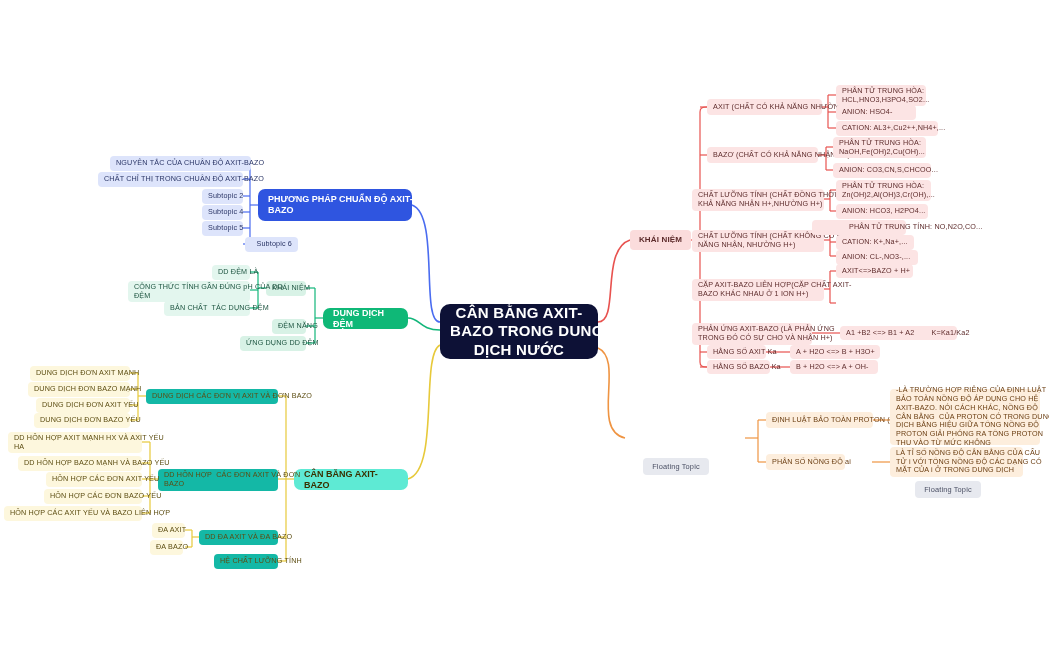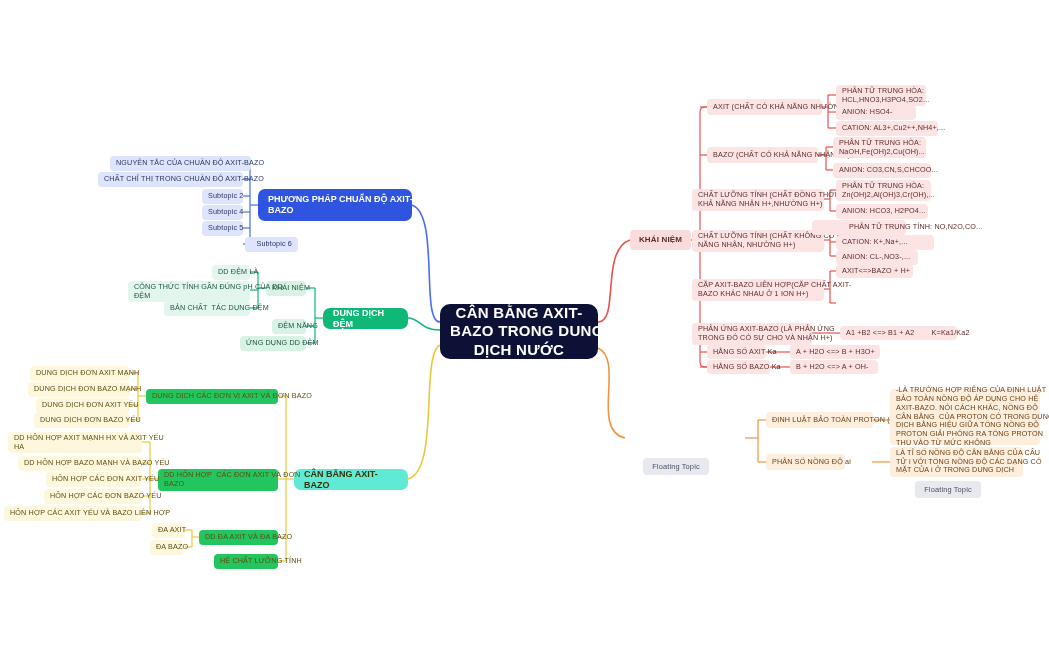--- a/index.html
+++ b/index.html
@@ -23,21 +23,21 @@
   .main.yellow{background:#5eead4;color:#3a3000;}
   .main.orange{background:#ef9442;color:#fff;}
 
   
   .chip{font-size:7.2px;padding:4px 6px;border-radius:4px;letter-spacing:.15px;}
   .chip.pink{background:#fbdcdc;color:#5d2b2b;}
   .chip.pink2{background:#fce4e4;color:#5d2b2b;}
   .chip.blue{background:#dde4fb;color:#2a3566;}
   .chip.green{background:#d8f2e6;color:#1d5440;}
   .chip.green2{background:#e3f6ee;color:#1d5440;}
-  .chip.yellow{background:#22c55e;color:#5c4d12;}
+  .chip.yellow{background:#14b8a6;color:#5c4d12;}
   .chip.yellow2{background:#fdf7dd;color:#5c4d12;}
   .chip.orange2{background:#fdeedd;color:#6a3d11;}
   .chip.floating{background:#e7e9ef;color:#4a4f63;font-size:7.4px;
                  padding:5px 8px;border-radius:4px;}
 
   .ta-r{text-align:right;}
   .ta-l{text-align:left;}
   .pre{white-space:pre;}
 </style>
 </head>
@@ -204,21 +204,21 @@
   <span class="pre">ANION: HCO3, H2PO4...</span>
 </div>
 
 <div class="node chip pink2" style="left:692px;top:230px;width:132px;height:22px;">
   <span class="pre">CHẤT LƯỠNG TÍNH (CHẤT KHÔNG CÓ KHẢ
 NĂNG NHẬN, NHƯỜNG H+)</span>
 </div>
 <div class="node chip pink2" style="left:812px;top:220px;width:94px;height:15px;padding-left:37px;">
   <span class="pre">PHÂN TỬ TRUNG TÍNH: NO,N2O,CO...</span>
 </div>
-<div class="node chip pink2" style="left:836px;top:235px;width:98px;height:15px;">
+<div class="node chip pink2" style="left:836px;top:235px;width:78px;height:15px;">
   <span class="pre">CATION: K+,Na+,...</span>
 </div>
 <div class="node chip pink2" style="left:836px;top:250px;width:82px;height:15px;">
   <span class="pre">ANION: CL-,NO3-,...</span>
 </div>
 
 <div class="node chip pink2" style="left:692px;top:279px;width:132px;height:22px;">
   <span class="pre">CẶP AXIT-BAZO LIÊN HỢP(CẶP CHẤT AXIT-
 BAZO KHÁC NHAU Ở 1 ION H+)</span>
 </div>

